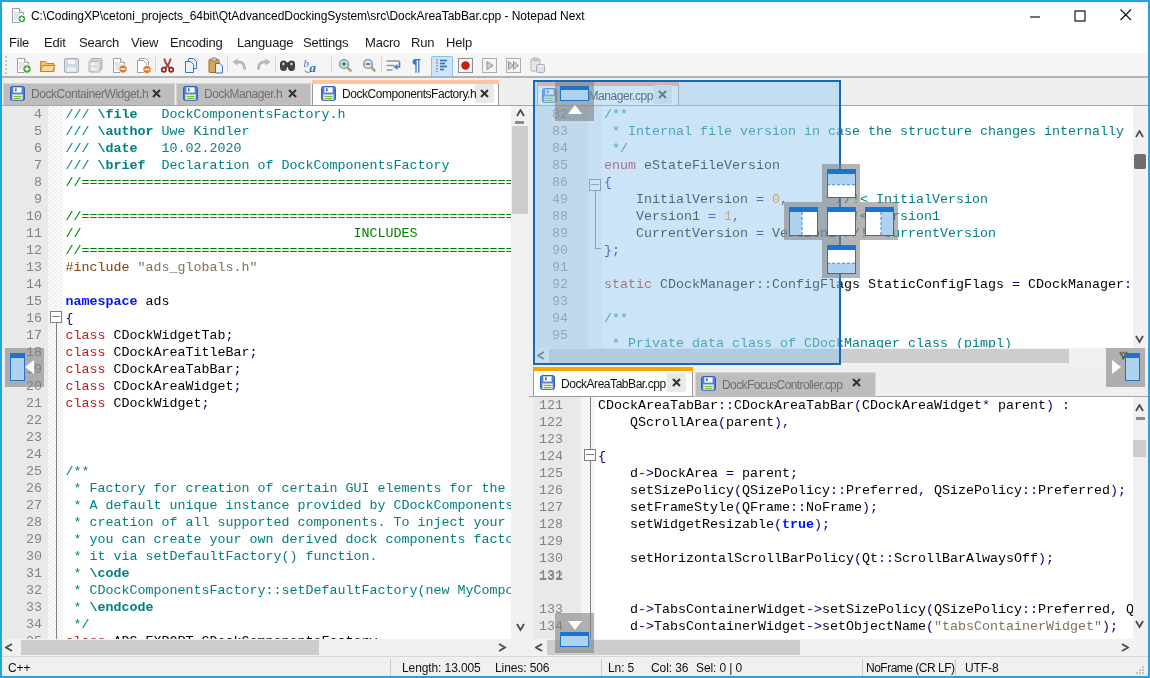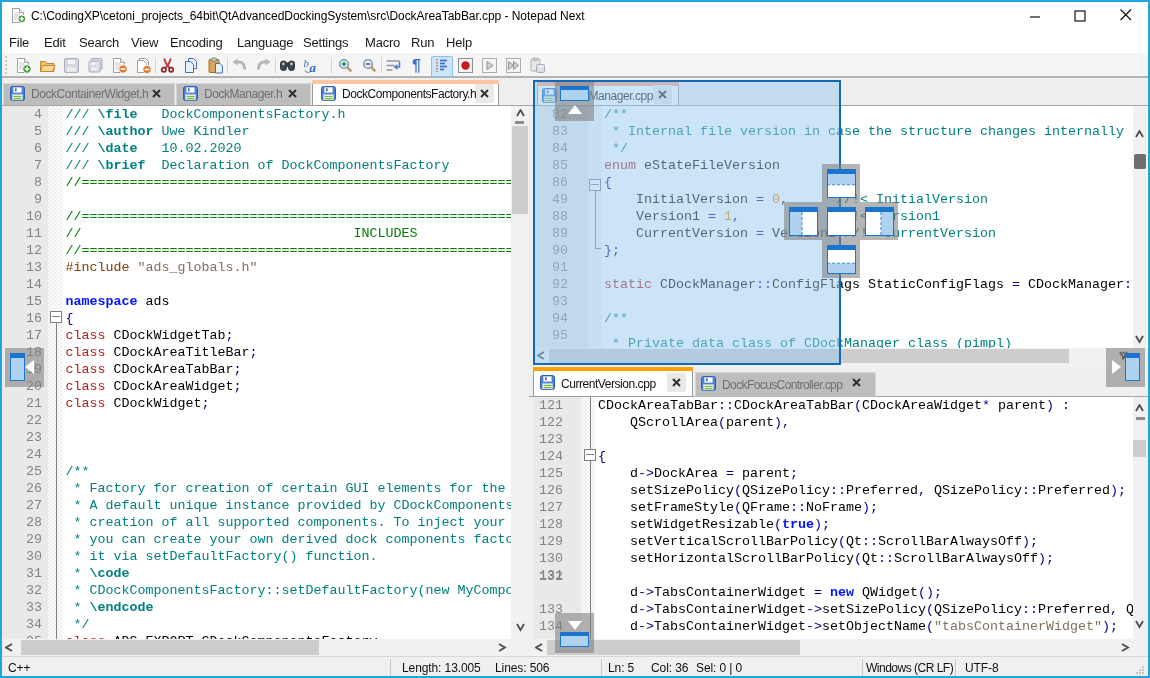--- a/index.html
+++ b/index.html
@@ -407,21 +407,21 @@
     <div style="position:absolute;left:533px;top:367px;width:160px;height:30px;background:#fff;border:1px solid #9b9b9b;border-top:none;box-sizing:border-box;z-index:3"></div>
     <div style="position:absolute;left:533px;top:367px;width:160px;height:4px;background:#ffa200;z-index:4"></div>
     <div style="position:absolute;left:540px;top:375px;z-index:5"><svg width="15" height="15" viewBox="0 0 15 15" style="">
         <rect x="0.5" y="0.5" width="14" height="14" rx="2" fill="#4d7fd6" stroke="#2d5dae"></rect>
         <rect x="3.5" y="1.5" width="8" height="5" fill="#fdfdfd" stroke="#cdd8ee" stroke-width=".5"></rect>
         <rect x="5" y="2.3" width="1.6" height="3" fill="#3a66b8"></rect>
         <rect x="2.5" y="8.5" width="10" height="5.5" fill="#f6fbf4" stroke="#b9cfe8" stroke-width=".5"></rect>
         <rect x="3.5" y="9.8" width="8" height="1.3" fill="#76b93d"></rect>
         <rect x="3.5" y="12" width="8" height="1.3" fill="#76b93d"></rect>
       </svg></div>
-    <div style="position:absolute;left:561px;top:377px;font:12px 'Liberation Sans';letter-spacing:-0.45px;color:#111;z-index:5">CurrentVersion.cpp</div>
+    <div style="position:absolute;left:561px;top:377px;font:12px 'Liberation Sans';letter-spacing:-0.45px;color:#111;z-index:5">DockAreaTabBar.cpp</div>
     <div class="xbox" style="left:667px;top:373px"></div>
     <svg width="9" height="9" style="position:absolute;left:672px;top:378px;z-index:6">
       <path d="M1 1 L8 8 M8 1 L1 8" stroke="#303030" stroke-width="2"></path>
     </svg>
     <div style="position:absolute;left:695px;top:372px;width:181px;height:25px;background:#bdbdbd;border:1px solid #d5d5d5;border-bottom:none;box-sizing:border-box;z-index:2"></div>
     <div style="position:absolute;left:701px;top:376px;z-index:5"><svg width="15" height="15" viewBox="0 0 15 15" style="">
         <rect x="0.5" y="0.5" width="14" height="14" rx="2" fill="#4d7fd6" stroke="#2d5dae"></rect>
         <rect x="3.5" y="1.5" width="8" height="5" fill="#fdfdfd" stroke="#cdd8ee" stroke-width=".5"></rect>
         <rect x="5" y="2.3" width="1.6" height="3" fill="#3a66b8"></rect>
         <rect x="2.5" y="8.5" width="10" height="5.5" fill="#f6fbf4" stroke="#b9cfe8" stroke-width=".5"></rect>
@@ -445,26 +445,24 @@
     <div class="code" style="top:50.5px;left:65px"><span class="op">{</span></div>
     <div class="num" style="top:67.5px;width:30px">125</div>
     <div class="code" style="top:67.5px;left:65px">    d<span class="op">-</span><span class="op">&gt;</span>DockArea <span class="op">=</span> parent<span class="op">;</span></div>
     <div class="num" style="top:84.5px;width:30px">126</div>
     <div class="code" style="top:84.5px;left:65px">    setSizePolicy<span class="op">(</span>QSizePolicy<span class="op">:</span><span class="op">:</span>Preferred<span class="op">,</span> QSizePolicy<span class="op">:</span><span class="op">:</span>Preferred<span class="op">)</span><span class="op">;</span></div>
     <div class="num" style="top:101.5px;width:30px">127</div>
     <div class="code" style="top:101.5px;left:65px">    setFrameStyle<span class="op">(</span>QFrame<span class="op">:</span><span class="op">:</span>NoFrame<span class="op">)</span><span class="op">;</span></div>
     <div class="num" style="top:118.5px;width:30px">128</div>
     <div class="code" style="top:118.5px;left:65px">    setWidgetResizable<span class="op">(</span><span class="k1">true</span><span class="op">)</span><span class="op">;</span></div>
     <div class="num" style="top:135.5px;width:30px">129</div>
-    <div class="code" style="top:135.5px;left:65px">    setVerticalScrollBarPolicy<span class="op">(</span>Qt<span class="op">:</span><span class="op">:</span>ScrollBarAlwaysOff<span class="op">)</span><span class="op">;</span></div>
     <div class="num" style="top:152.5px;width:30px">130</div>
     <div class="code" style="top:152.5px;left:65px">    setHorizontalScrollBarPolicy<span class="op">(</span>Qt<span class="op">:</span><span class="op">:</span>ScrollBarAlwaysOff<span class="op">)</span><span class="op">;</span></div>
     <div class="num" style="top:169.5px;width:30px">131</div>
     <div class="num" style="top:171px;width:30px">132</div>
-    <div class="code" style="top:186.5px;left:65px">    d<span class="op">-</span><span class="op">&gt;</span>TabsContainerWidget <span class="op">=</span> <span class="k1">new</span> QWidget<span class="op">(</span><span class="op">)</span><span class="op">;</span></div>
     <div class="num" style="top:203.5px;width:30px">133</div>
     <div class="code" style="top:203.5px;left:65px">    d<span class="op">-</span><span class="op">&gt;</span>TabsContainerWidget<span class="op">-</span><span class="op">&gt;</span>setSizePolicy<span class="op">(</span>QSizePolicy<span class="op">:</span><span class="op">:</span>Preferred<span class="op">,</span> QSizePolicyPref</div>
     <div class="num" style="top:220.5px;width:30px">134</div>
     <div class="code" style="top:220.5px;left:65px">    d<span class="op">-</span><span class="op">&gt;</span>TabsContainerWidget<span class="op">-</span><span class="op">&gt;</span>setObjectName<span class="op">(</span><span class="st">"tabsContainerWidget"</span><span class="op">)</span><span class="op">;</span></div>
   </div>
 <div style="position:absolute;left:584px;top:449px;width:12px;height:12px;background:#fff;border:1px solid #808080;box-sizing:border-box;z-index:6"></div>
 <div style="position:absolute;left:586px;top:454px;width:8px;height:1px;background:#808080;z-index:7"></div>
 <div class="abs" style="left:590px;top:461px;width:1px;height:178px;background:#808080;z-index:6"></div>
 <div class="abs" style="left:590px;top:397px;width:1px;height:52px;background:#808080;z-index:6"></div>
 <div class="sbtrack" style="left:1133px;top:397px;width:14px;height:242px"></div>
@@ -488,21 +486,21 @@
 <div class="abs" style="left:2px;top:656px;width:1146px;height:20px;background:#f0f0f0;border-top:1px solid #d7d7d7;box-sizing:border-box;z-index:50">
     <div class="statxt" style="left:6px">C++</div>
     <div class="ssep" style="left:388px"></div>
     <div class="statxt" style="left:400px">Length: 13.005</div>
     <div class="statxt" style="left:493px">Lines: 506</div>
     <div class="ssep" style="left:599px"></div>
     <div class="statxt" style="left:606px">Ln: 5</div>
     <div class="statxt" style="left:649px">Col: 36</div>
     <div class="statxt" style="left:694px">Sel: 0 | 0</div>
     <div class="ssep" style="left:860px"></div>
-    <div class="statxt" style="left:864px;letter-spacing:-0.5px">Windows (CR LF)</div>
+    <div class="statxt" style="left:864px;letter-spacing:-0.5px">NoFrame (CR LF)</div>
     <div class="ssep" style="left:953px"></div>
     <div class="statxt" style="left:963px">UTF-8</div>
     <svg width="10" height="10" style="position:absolute;left:1133px;top:8px">
       <g fill="#b5b5b5">
         <circle cx="8" cy="2" r="1"></circle>
         <circle cx="5" cy="5" r="1"></circle>
         <circle cx="8" cy="5" r="1"></circle>
         <circle cx="2" cy="8" r="1"></circle>
         <circle cx="5" cy="8" r="1"></circle>
         <circle cx="8" cy="8" r="1"></circle>

